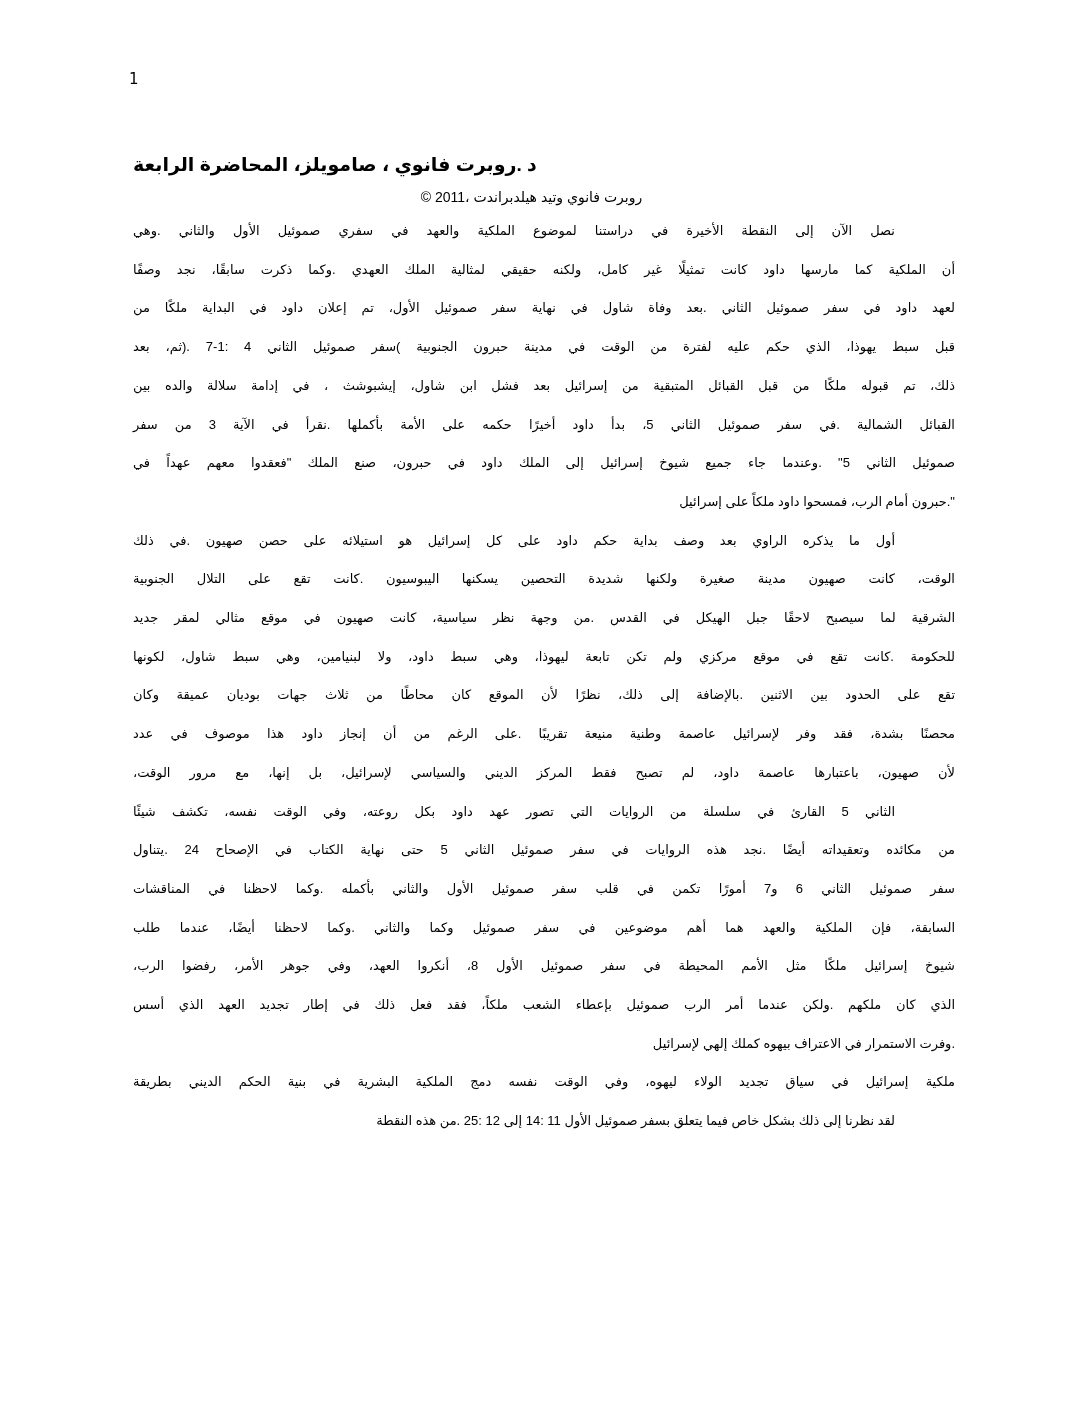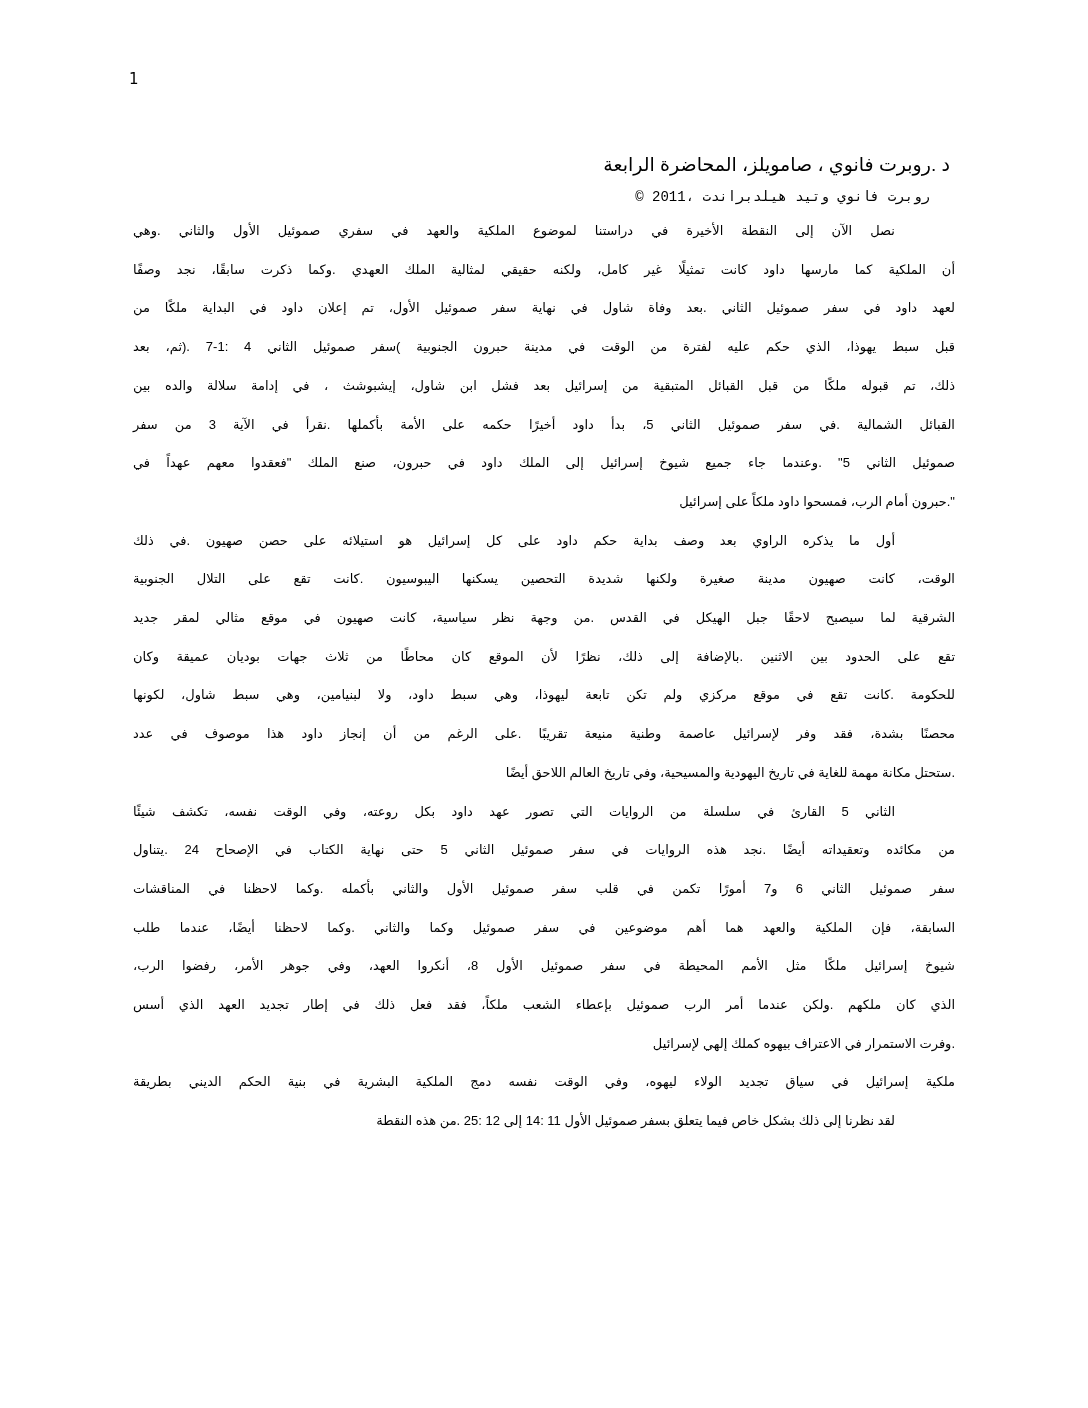--- a/index.html
+++ b/index.html
@@ -32,32 +32,31 @@
     }
     .content {
       position: absolute;
       left: 133px;
       top: 150px;
       width: 822px;
       direction: rtl;
       text-align: justify;
     }
     .title {
-      font-weight: normal;
+      font-weight: bold;
       font-size: 19px;
       line-height: 30px;
-      text-align: right;
+      text-align: left;
       margin: 0 5px 6px 0;
     }
     .copyright {
       font-size: 14px;
       line-height: 22px;
-      text-align: right;
+      text-align: center;
       margin: 0 25px 4px 0;
-      font-family: Liberation Mono, monospace;
     }
     .para {
       font-size: 13px;
       line-height: 38.7px;
       text-indent: 60px;
       margin: 0;
       text-align-last: right;
     }
     .line {
       display: block;
@@ -94,24 +93,24 @@
       <span class="line">ذلك، تم قبوله ملكًا من قبل القبائل المتبقية من إسرائيل بعد فشل ابن شاول، إيشبوشث ، في إدامة سلالة والده بين</span>
       <span class="line">القبائل الشمالية .في سفر صموئيل الثاني 5، بدأ داود أخيرًا حكمه على الأمة بأكملها .نقرأ في الآية 3 من سفر</span>
       <span class="line">صموئيل الثاني 5" .وعندما جاء جميع شيوخ إسرائيل إلى الملك داود في حبرون، صنع الملك "فعقدوا معهم عهداً في</span>
       <span class="line last">".حبرون أمام الرب، فمسحوا داود ملكاً على إسرائيل</span>
     </div>
 
     <div class="para">
       <span class="line first">أول ما يذكره الراوي بعد وصف بداية حكم داود على كل إسرائيل هو استيلائه على حصن صهيون .في ذلك</span>
       <span class="line">الوقت، كانت صهيون مدينة صغيرة ولكنها شديدة التحصين يسكنها اليبوسيون  .كانت تقع على التلال الجنوبية</span>
       <span class="line">الشرقية لما سيصبح لاحقًا جبل الهيكل في القدس .من وجهة نظر سياسية، كانت صهيون في موقع مثالي لمقر جديد</span>
+      <span class="line">للحكومة .كانت تقع في موقع مركزي ولم تكن تابعة ليهوذا، وهي سبط داود، ولا لبنيامين، وهي سبط شاول، لكونها</span>
       <span class="line">تقع على الحدود بين الاثنين .بالإضافة إلى ذلك، نظرًا لأن الموقع كان محاطًا من ثلاث جهات بوديان عميقة وكان</span>
-      <span class="line">للحكومة .كانت تقع في موقع مركزي ولم تكن تابعة ليهوذا، وهي سبط داود، ولا لبنيامين، وهي سبط شاول، لكونها</span>
       <span class="line">محصنًا بشدة، فقد وفر لإسرائيل عاصمة وطنية منيعة تقريبًا .على الرغم من أن إنجاز داود هذا موصوف في عدد</span>
-      <span class="line last">.ستحتل مكانة مهمة للغاية في تاريخ اليهودية والمسيحية، وفي تاريخ العالم اللاحق أيضًا</span>
+      <span class="line">لأن صهيون، باعتبارها عاصمة داود، لم تصبح فقط المركز الديني والسياسي لإسرائيل، بل إنها، مع مرور الوقت،</span>
     </div>
 
     <div class="para">
       <span class="line first">الثاني 5 القارئ في سلسلة من الروايات التي تصور عهد داود بكل روعته، وفي الوقت نفسه، تكشف شيئًا</span>
       <span class="line">من مكائده وتعقيداته أيضًا .نجد هذه الروايات في سفر صموئيل الثاني 5 حتى نهاية الكتاب في الإصحاح 24 .يتناول</span>
       <span class="line">سفر صموئيل الثاني 6 و7 أمورًا تكمن في قلب سفر صموئيل الأول والثاني بأكمله .وكما لاحظنا في المناقشات</span>
       <span class="line">السابقة، فإن الملكية والعهد هما أهم موضوعين في سفر صموئيل وكما والثاني .وكما لاحظنا أيضًا، عندما طلب</span>
       <span class="line">شيوخ إسرائيل ملكًا مثل الأمم المحيطة في سفر صموئيل الأول 8، أنكروا العهد، وفي جوهر الأمر، رفضوا الرب،</span>
       <span class="line">الذي كان ملكهم .ولكن عندما أمر الرب صموئيل بإعطاء الشعب ملكاً، فقد فعل ذلك في إطار تجديد العهد الذي أسس</span>
       <span class="line last">.وفرت الاستمرار في الاعتراف بيهوه كملك إلهي لإسرائيل</span>

